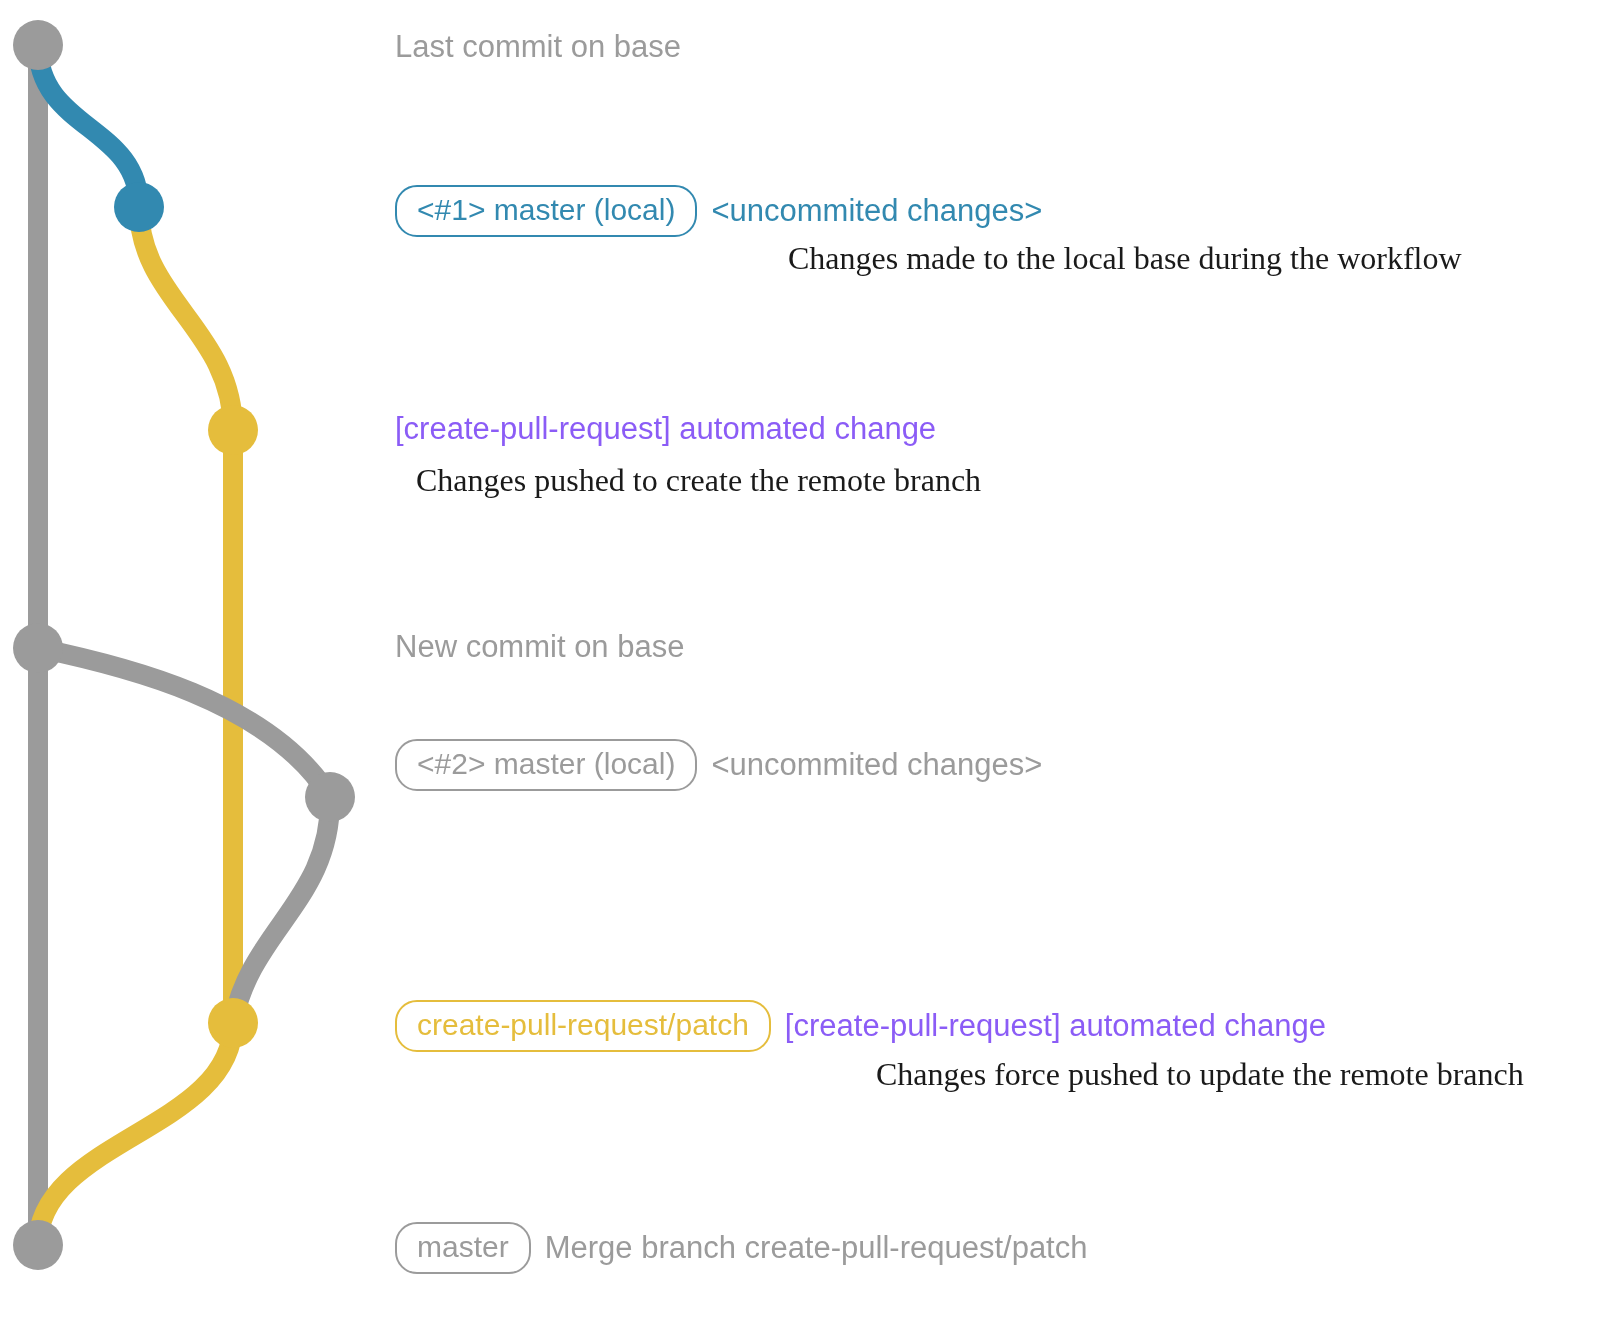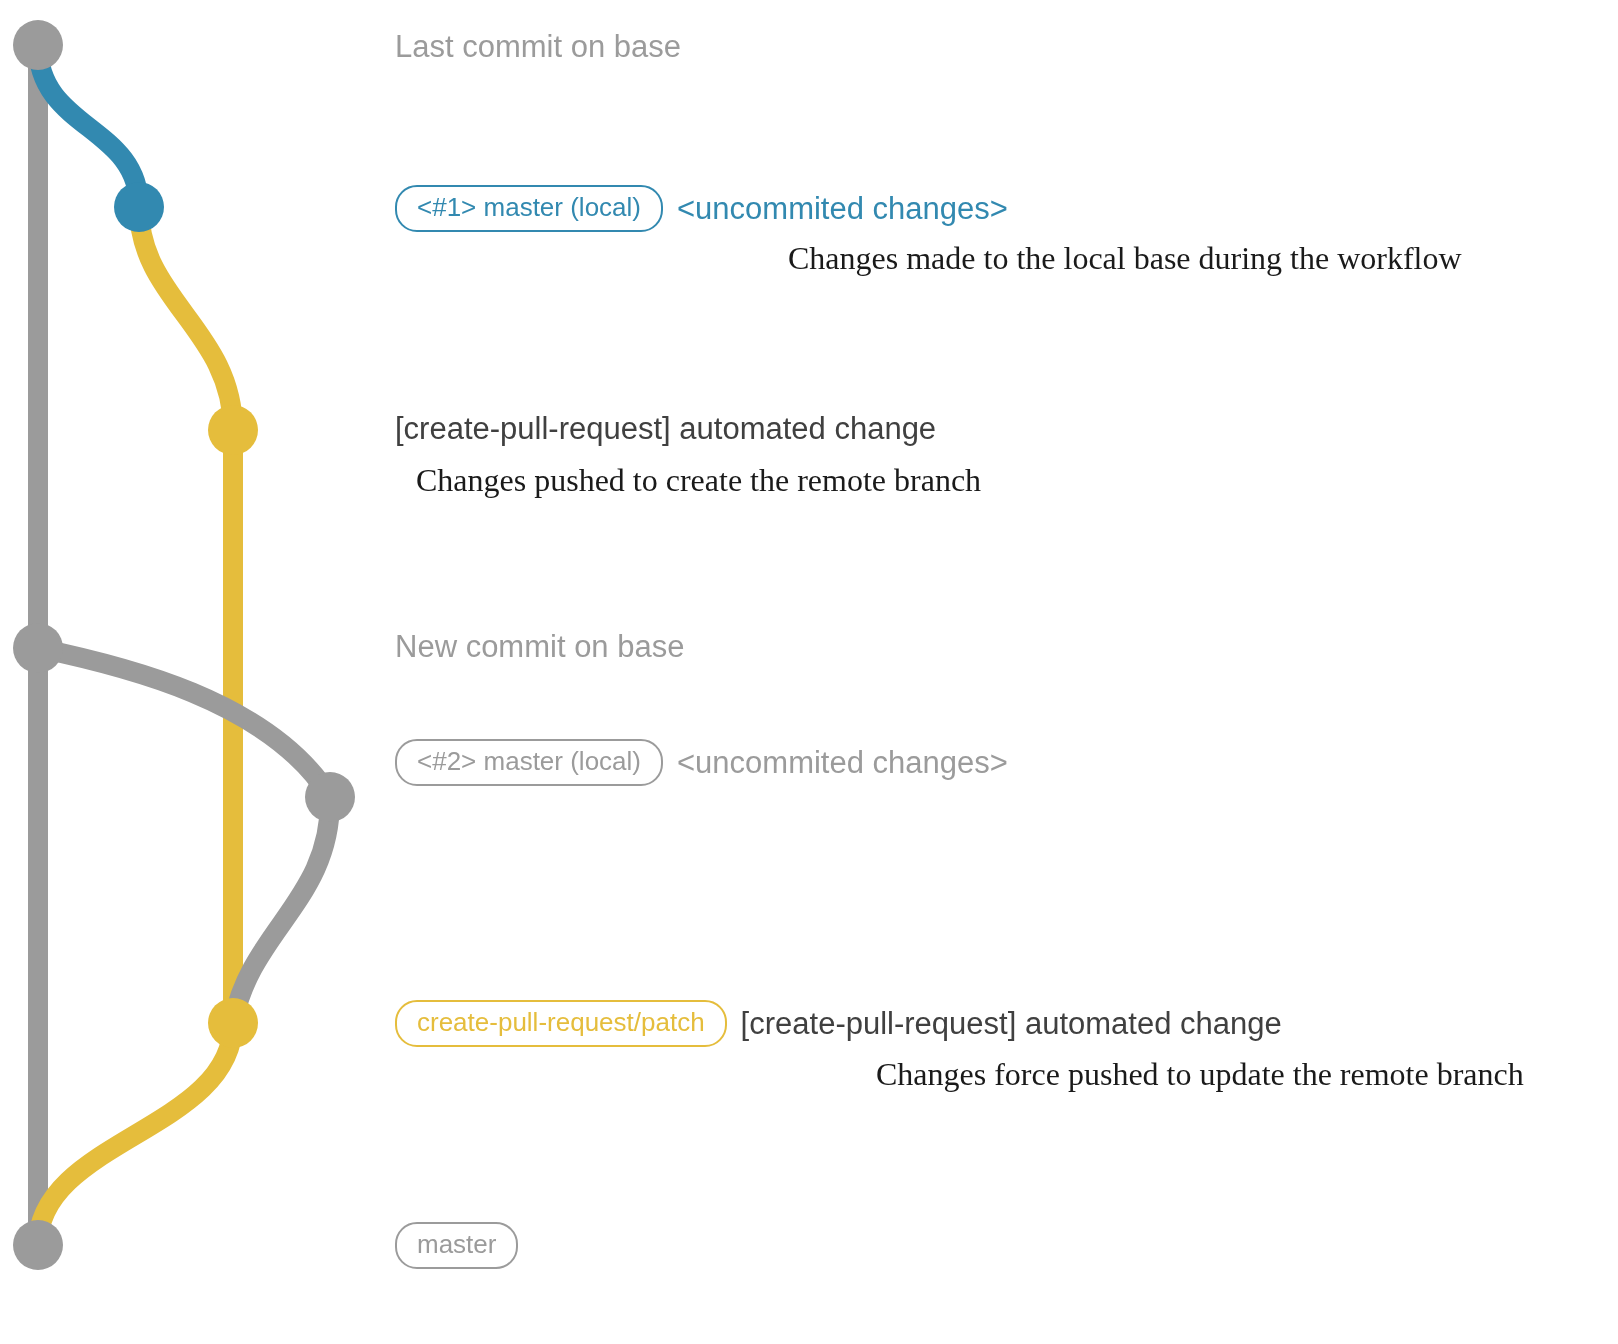--- a/index.html
+++ b/index.html
@@ -41,21 +41,21 @@
     display: flex;
     align-items: center;
     white-space: nowrap;
   }
 
   .badge {
     display: inline-block;
     border: 2px solid #9b9b9b;
     border-radius: 22px;
     padding: 7px 20px 9px 20px;
-    font-size: 26px;
+    font-size: 30px;
     line-height: 1.05;
     color: #9b9b9b;
     background: transparent;
     margin-right: 14px;
   }
   .badge.blue {
     border-color: #3289b0;
     color: #3289b0;
   }
   .badge.yellow {
@@ -63,21 +63,21 @@
     color: #e5bd3c;
   }
 
   .commit-title {
     font-size: 31px;
     line-height: 1.1;
     white-space: nowrap;
   }
   .commit-title.gray   { color: #9b9b9b; }
   .commit-title.blue   { color: #3289b0; }
-  .commit-title.yellow { color: #404040; }
+  .commit-title.yellow { color: #8b5cf6; }
 
   .caption {
     font-family: "Liberation Serif", serif;
     font-size: 32px;
     color: #1a1a1a;
     white-space: nowrap;
     position: absolute;
   }
 </style>
 </head>
@@ -148,16 +148,17 @@
     <div class="headline">
       <span class="badge yellow">create-pull-request/patch</span>
       <span class="commit-title yellow">[create-pull-request] automated change</span>
     </div>
   </div>
   <div class="caption" style="left:876px; top:1056px;">Changes force pushed to update the remote branch</div>
 
   <div class="row" style="top:1222px;">
     <div class="headline">
       <span class="badge gray">master</span>
+      <span class="commit-title gray">Merge branch create-pull-request/patch</span>
     </div>
   </div>
 
 </div>
 
 </body></html>

